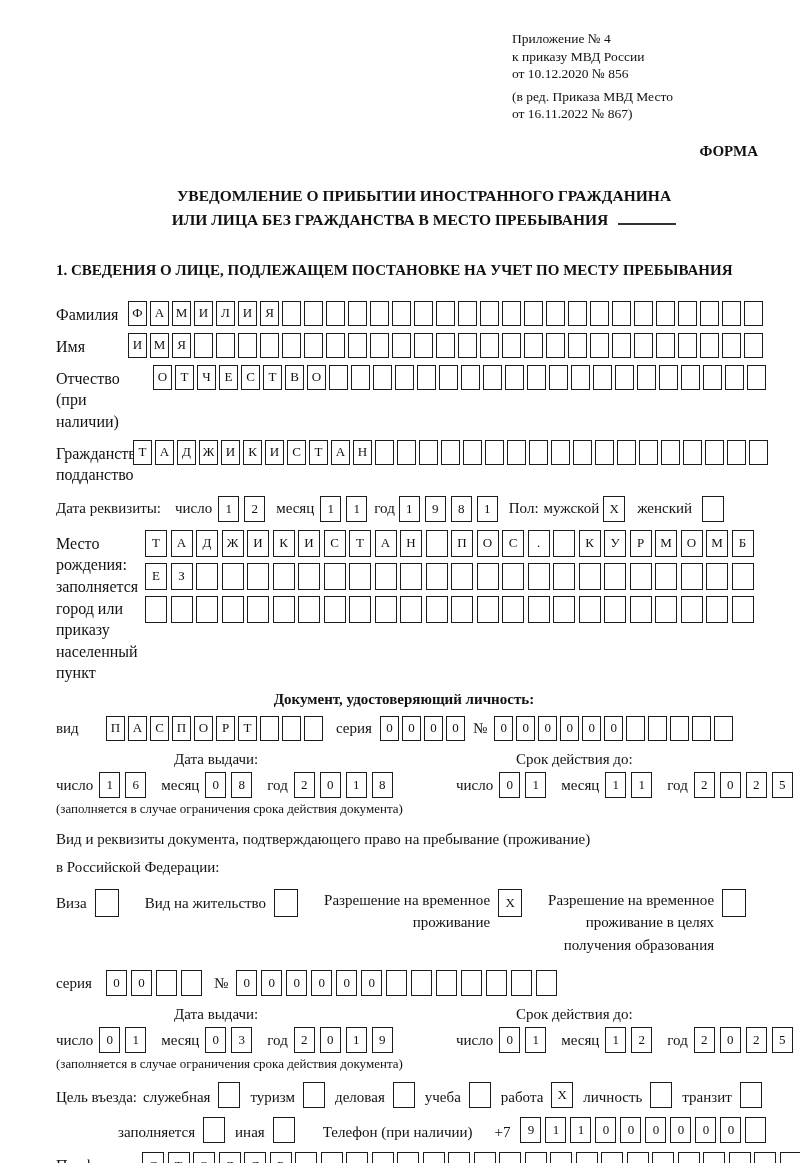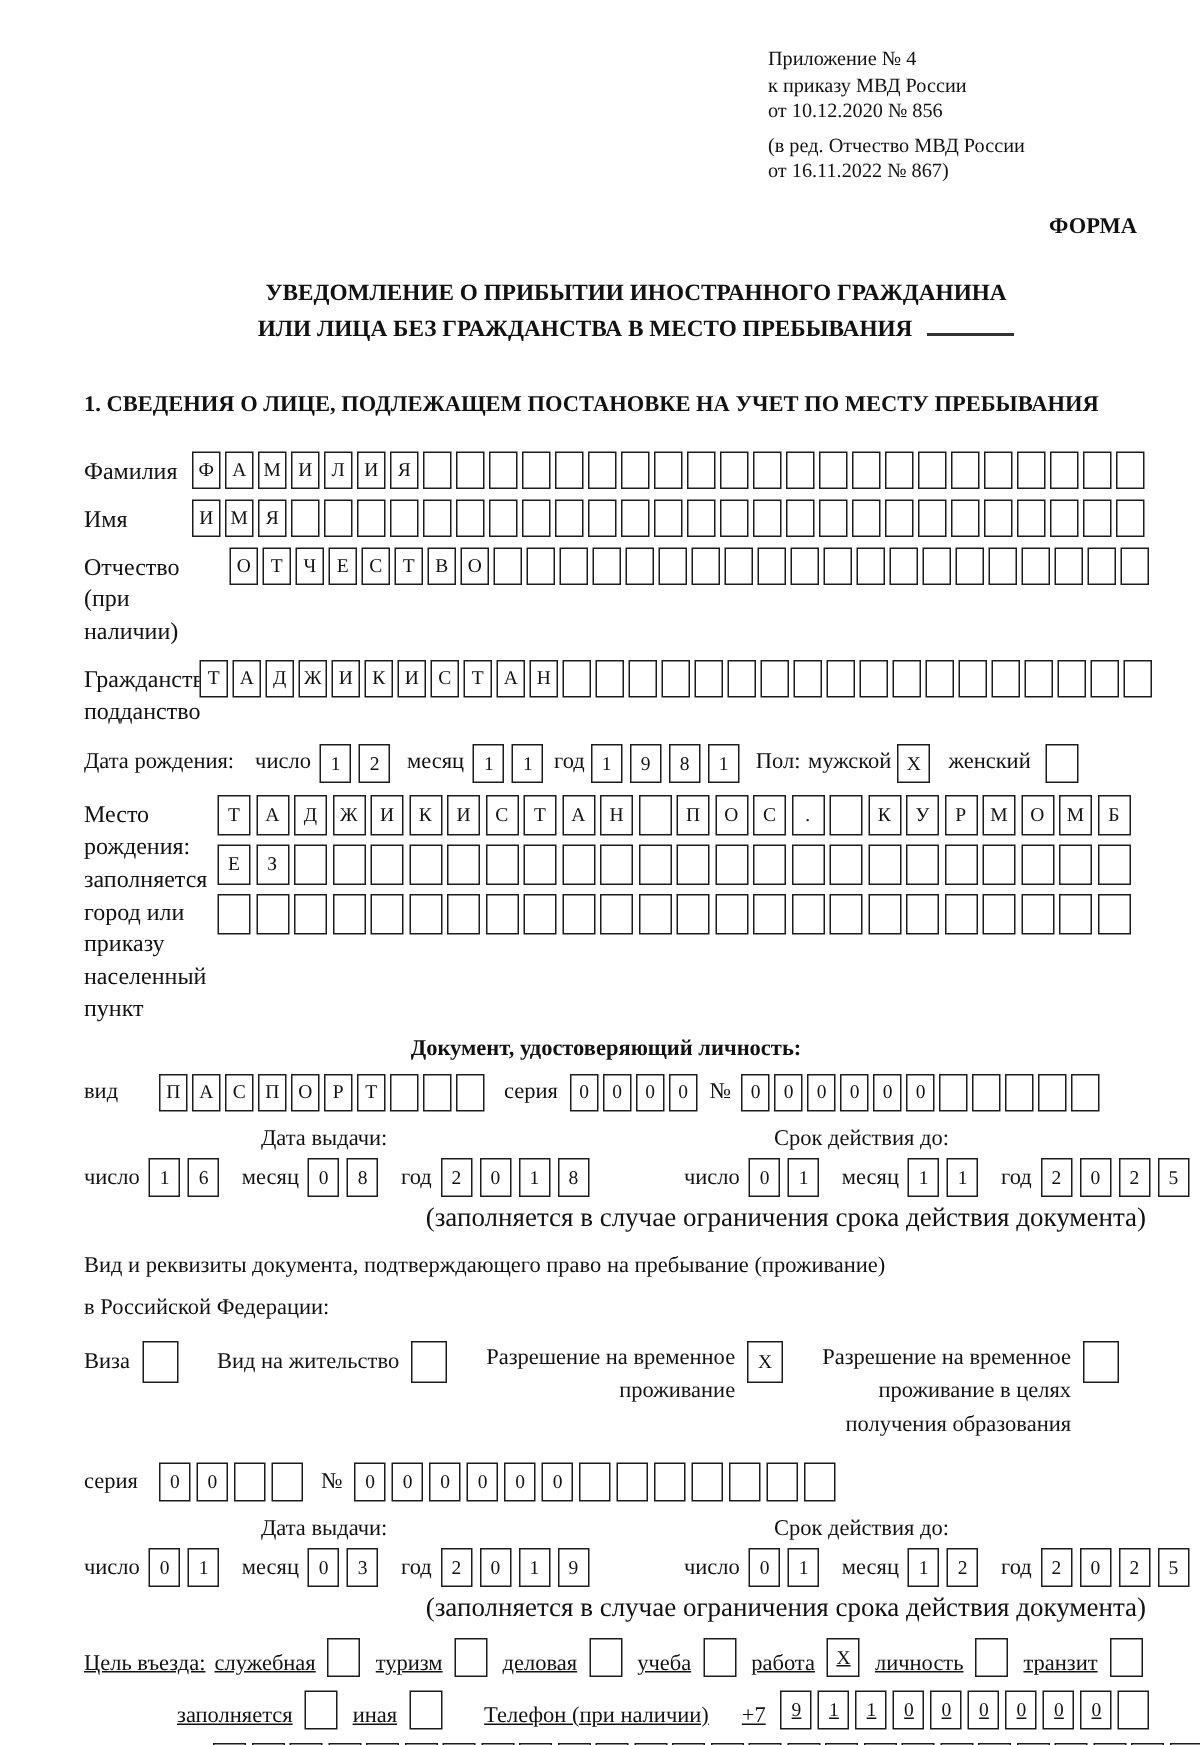--- a/index.html
+++ b/index.html
@@ -26,41 +26,41 @@
   .stack > .cells { margin-bottom:6px; }
   .center-b { text-align:center; font-weight:bold; font-size:15px; margin:6px 40px 8px 0; }
   .dates { display:flex; margin-top:10px; }
   .dcol-l { flex:0 0 400px; }
   .dcol-r { flex:1 1 auto; }
   .dhead { font-size:15px; margin-bottom:4px; }
   .dhead.hl { margin-left:118px; } .dhead.hr { margin-left:60px; }
   .dline { display:flex; align-items:center; }
   .dline .lbl { margin-right:6px; }
   .dline .cells { margin-right:10px; }
-  .note { font-size:18px; text-align:right; margin-right:28px; margin-top:3px; margin-bottom:10px; }
+  .note { font-size:13px; text-align:left; margin-right:28px; margin-top:3px; margin-bottom:10px; }
   .intro { font-size:15px; line-height:1.6; margin-top:4px; }
   .opts { margin-top:10px; margin-bottom:14px; }
   .opt { display:flex; align-items:flex-start; margin-right:14px; }
   .optlbl { font-size:15px; text-align:right; line-height:1.5; margin-right:8px; }
   .inlinegap { width:12px; flex:0 0 auto; }
   .pl { padding-top:3px; }
-  .prow { display:flex; align-items:flex-end; margin-bottom:9px;text-decoration:underline; }
+  .prow { display:flex; align-items:center; margin-bottom:9px; }
   .prow .lbl { padding-top:4px; }
   .prow .cells { margin:0 10px 0 8px; }
 </style>
 </head>
 <body>
 
 <div class="page">
 
   <div class="appendix">
     <div>Приложение № 4</div>
     <div>к приказу МВД России</div>
     <div>от 10.12.2020 № 856</div>
-    <div class="gap">(в ред. Отчество МВД России</div>
+    <div class="gap">(в ред. Приказа МВД Место</div>
     <div>от 16.11.2022 № 867)</div>
   </div>
 
   <div class="forma">ФОРМА</div>
 
   <div class="title">
     <div>УВЕДОМЛЕНИЕ О ПРИБЫТИИ ИНОСТРАННОГО ГРАЖДАНИНА</div>
     <div><span>ИЛИ ЛИЦА БЕЗ ГРАЖДАНСТВА В МЕСТО ПРЕБЫВАНИЯ</span><span class="blankline"></span></div>
   </div>
 
@@ -205,21 +205,21 @@
         <span class="cell"></span>
         <span class="cell"></span>
         <span class="cell"></span>
         <span class="cell"></span>
         <span class="cell"></span>
         <span class="cell"></span>
       </div>
   </div>
 
   <div class="row" style="align-items:center; margin-top:10px;">
-    <span class="lbl">Дата рождения:</span>
+    <span class="lbl">Дата реквизиты:</span>
     <span class="lbl" style="margin:0 6px 0 14px;">число</span>
     <span class="cells date">
         <span class="cell">1</span>
         <span class="cell">2</span>
       </span>
     <span class="lbl" style="margin:0 6px 0 6px;">месяц</span>
     <span class="cells date">
         <span class="cell">1</span>
         <span class="cell">1</span>
       </span>

